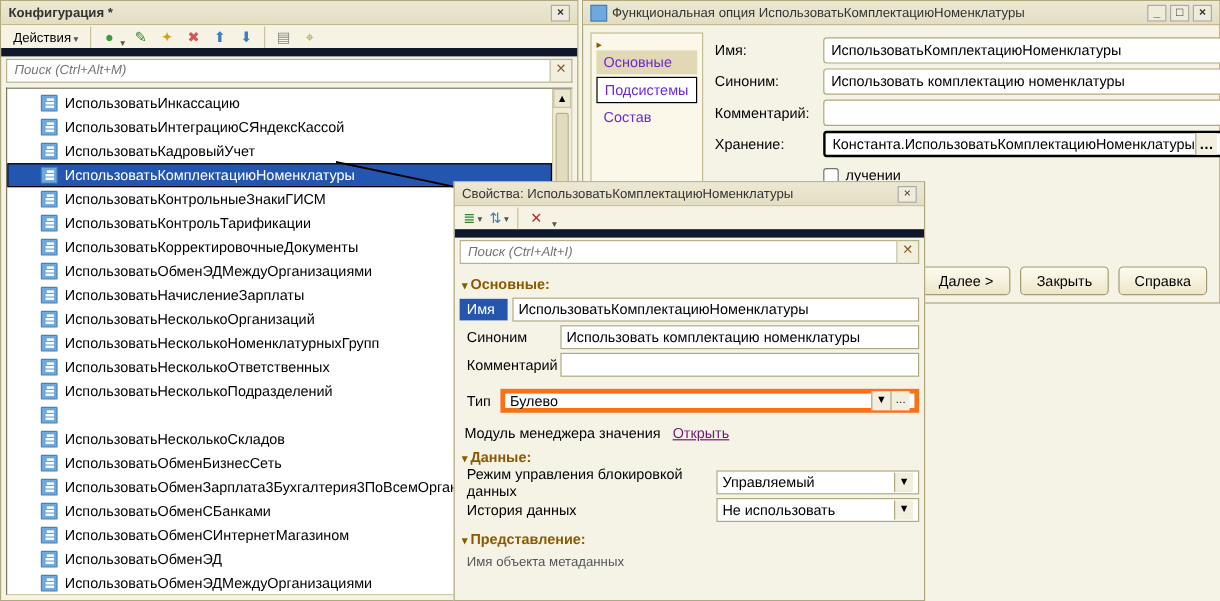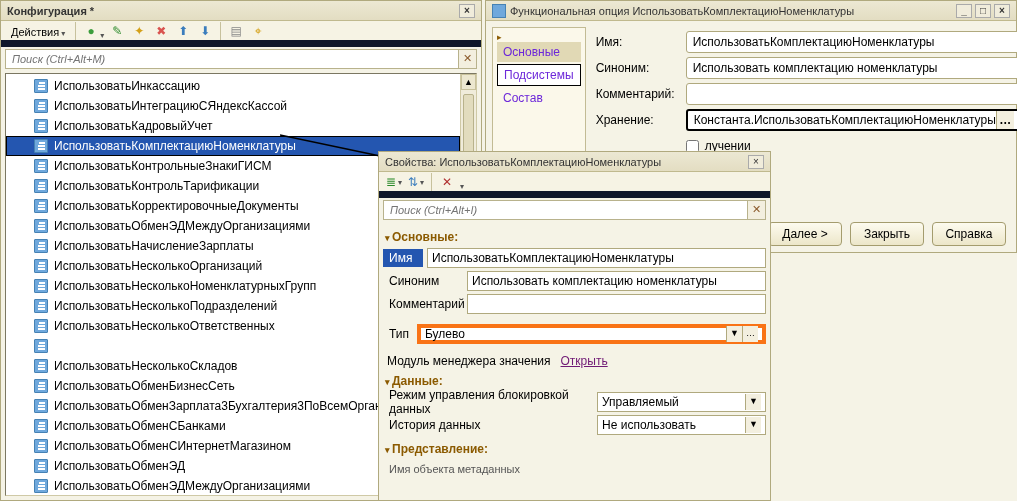--- a/index.html
+++ b/index.html
@@ -244,25 +244,25 @@
         <div class="tree-item">
           <span class="cfg-icon"></span>
           <span>ИспользоватьНесколькоОрганизаций</span>
         </div>
         <div class="tree-item">
           <span class="cfg-icon"></span>
           <span>ИспользоватьНесколькоНоменклатурныхГрупп</span>
         </div>
         <div class="tree-item">
           <span class="cfg-icon"></span>
+          <span>ИспользоватьНесколькоОтветственных</span>
+        </div>
+        <div class="tree-item">
+          <span class="cfg-icon"></span>
           <span>ИспользоватьНесколькоПодразделений</span>
-        </div>
-        <div class="tree-item">
-          <span class="cfg-icon"></span>
-          <span>ИспользоватьНесколькоОтветственных</span>
         </div>
         <div class="tree-item">
           <span class="cfg-icon"></span>
         </div>
         <div class="tree-item">
           <span class="cfg-icon"></span>
           <span>ИспользоватьНесколькоСкладов</span>
         </div>
         <div class="tree-item">
           <span class="cfg-icon"></span>

